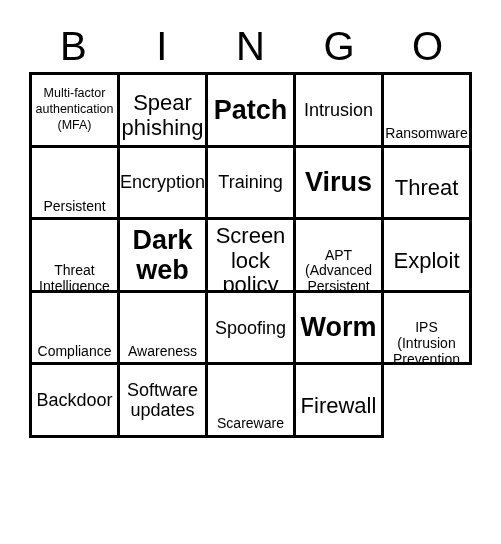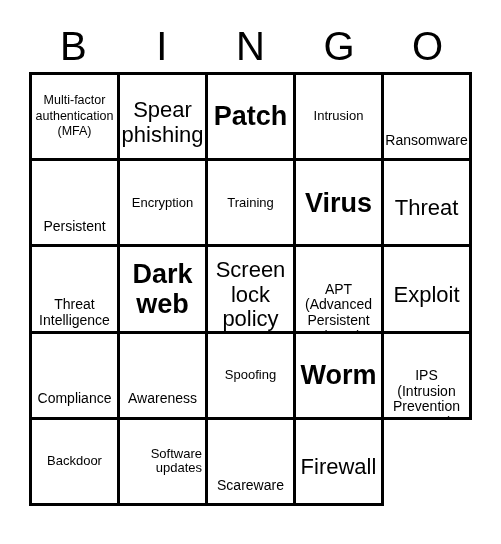--- a/index.html
+++ b/index.html
@@ -38,21 +38,21 @@
     font-weight: 400;
     line-height: 1;
     letter-spacing: 0px;
     color: #000000;
   }
   #grid {
     position: absolute;
     left: 29px;
     top: 72px;
     width: 443px;
-    height: 434px;
+    height: 366px;
     border-top: 3px solid #000000;
     border-left: 3px solid #000000;
     box-sizing: border-box;
     display: grid;
     grid-template-columns: repeat(5, 1fr);
     grid-template-rows: repeat(5, 1fr);
   }
   .cell {
     border-right: 3px solid #000000;
     border-bottom: 3px solid #000000;
@@ -65,21 +65,21 @@
     background: #ffffff;
     overflow: hidden;
   }
   .cell span {
     display: block;
     line-height: 1.12;
     color: #000000;
   }
   .fs-xl span { font-size: 27px; font-weight: bold; }
   .fs-lg span { font-size: 22px; margin-top: 12px; }
-  .fs-md span { font-size: 13px; text-align: right; }
+  .fs-md span { font-size: 18px; }
   .fs-sm span { font-size: 14px; margin-top: 48px; }
   .fs-xs span { font-size: 12.5px; line-height: 1.25; }
 </style>
 </head>
 <body>
 
 <div id="card">
 
   <div id="header-row">
     <div class="header-letter">B</div>

